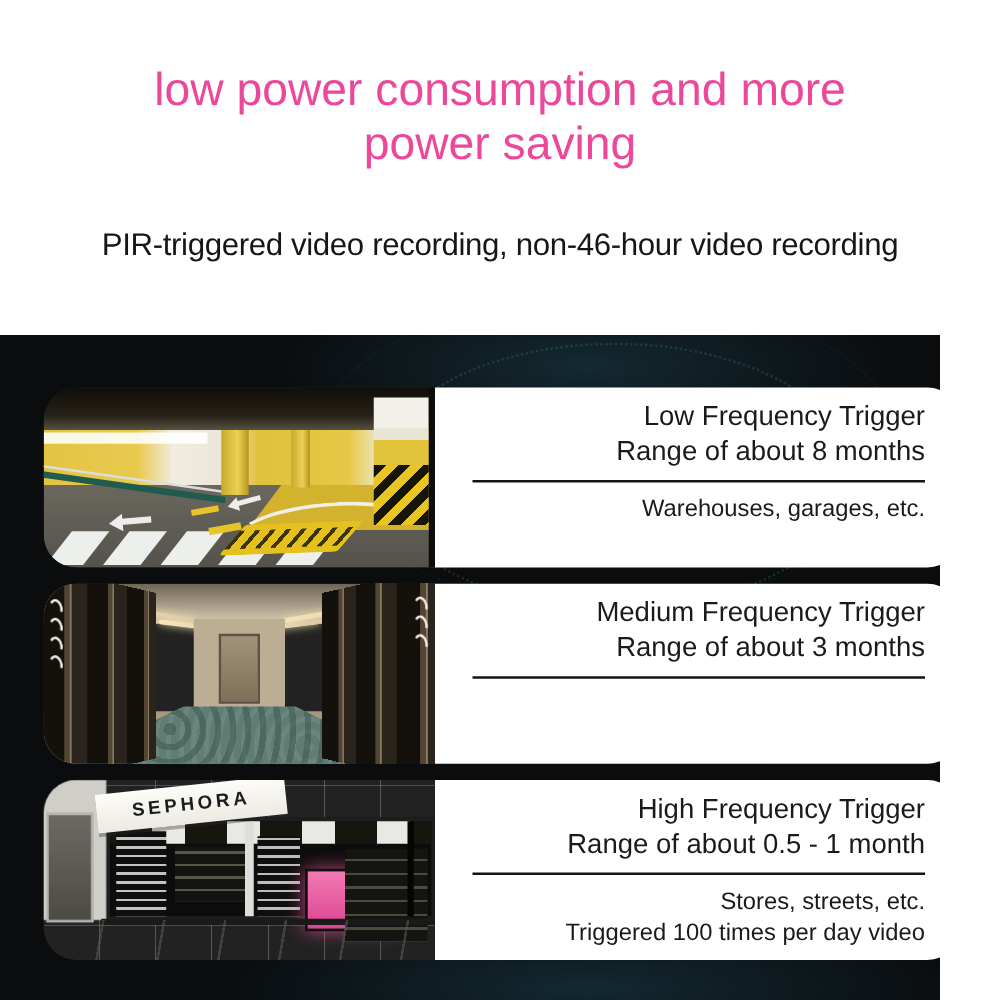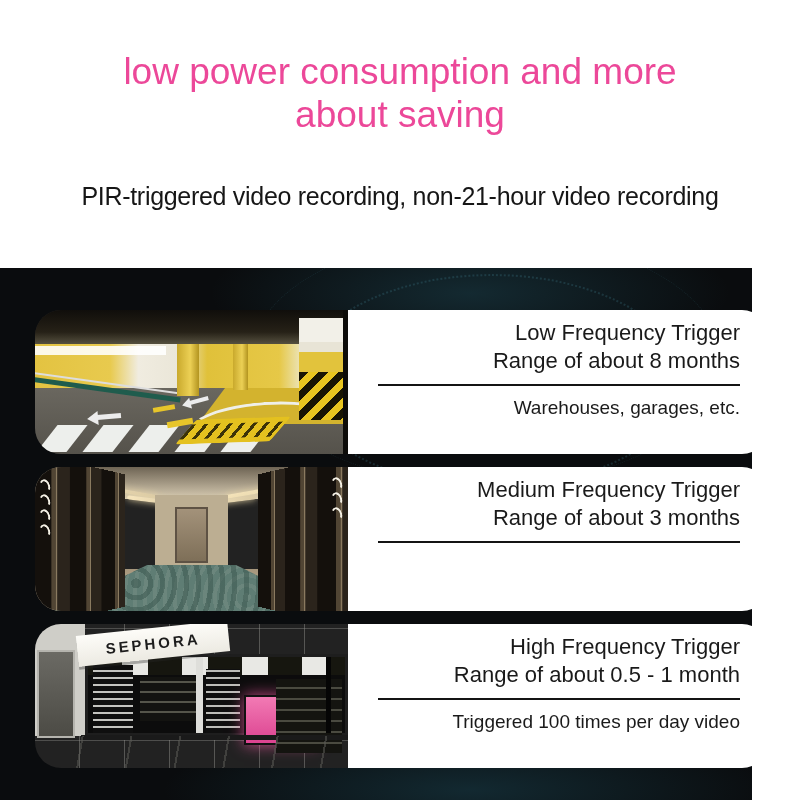--- a/index.html
+++ b/index.html
@@ -96,23 +96,23 @@
     background-image:repeating-linear-gradient(100deg,transparent 0 46px,rgba(90,90,85,.55) 46px 48px);}
 </style>
 </head>
 <body>
 
 <div class="page">
 
   <div class="header">
     <h1 class="title">
       <span>low power consumption and more</span><br>
-      <span>about saving</span>
+      <span>power saving</span>
     </h1>
-    <div class="subtitle">PIR-triggered video recording, non-21-hour video recording</div>
+    <div class="subtitle">PIR-triggered video recording, non-46-hour video recording</div>
   </div>
 
   <div class="band">
     <div class="glow-top"></div>
     <div class="arc1"></div>
     <div class="arc2"></div>
     <div class="glow-bottom"></div>
 
     <div class="rows">
 
@@ -211,20 +211,21 @@
           <div class="s-sidewalk"></div>
           <div class="s-sign">SEPHORA</div>
         </div>
         <div class="panel">
           <div class="panel-title">
             <div>High Frequency Trigger</div>
             <div>Range of about 0.5 - 1 month</div>
           </div>
           <div class="divider"></div>
           <div class="panel-desc">
+            <div>Stores, streets, etc.</div>
             <div>Triggered 100 times per day video</div>
           </div>
         </div>
       </div>
 
     </div>
   </div>
 </div>
 
 </body></html>

